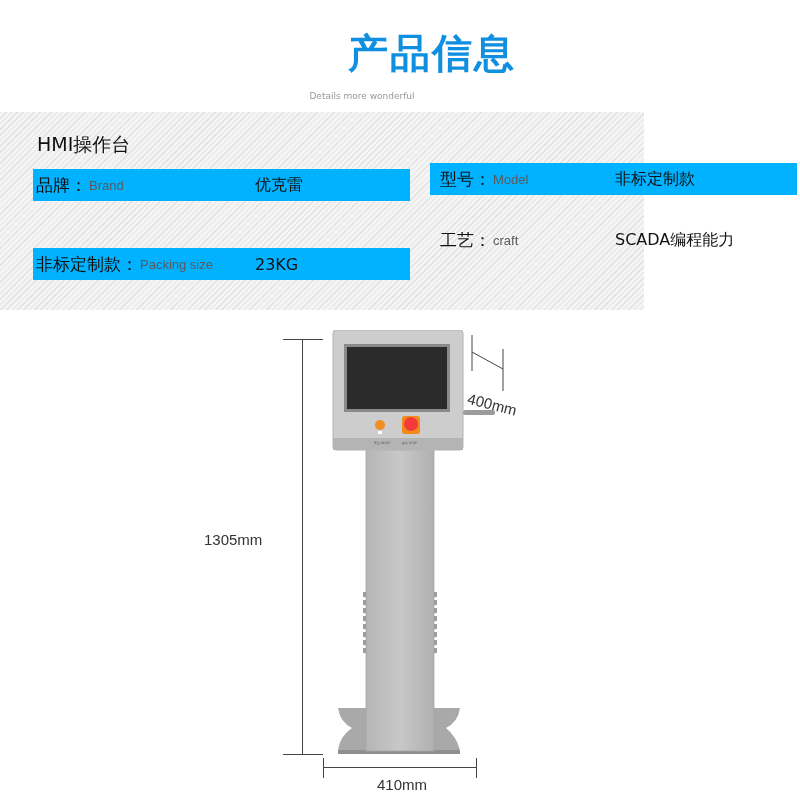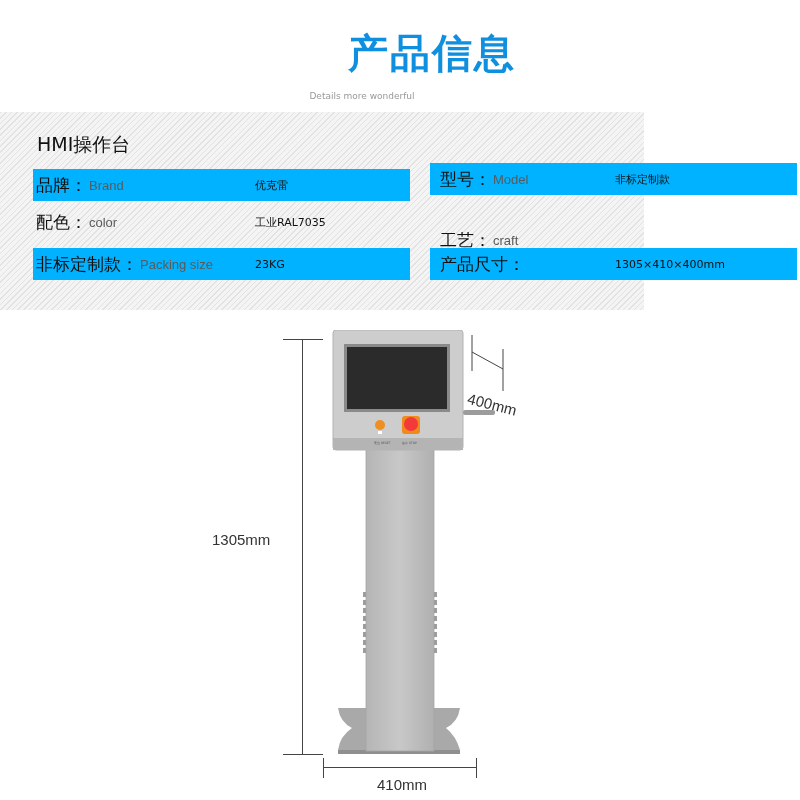--- a/index.html
+++ b/index.html
@@ -24,21 +24,21 @@
     }
     .spec .product-name {
       position: absolute; left: 37px; top: 20px; font-size: 19px; color: #111;
     }
     .row {
       position: absolute; height: 32px; display: flex; align-items: center;
     }
     .row.blue { background: #00b2ff; }
     .row .label { font-size: 17px; color: #111; white-space: nowrap; }
     .row .label-en { font-size: 13px; color: #5a5a5a; margin-left: 2px; white-space: nowrap; font-family: "Liberation Sans", sans-serif; }
-    .row .value { position: absolute; font-size: 11px; color: #111; white-space: nowrap; }
+    .row .value { position: absolute; font-size: 16px; color: #111; white-space: nowrap; }
     .left-col { left: 33px; width: 377px; padding-left: 3px; box-sizing: border-box; }
     .right-col { left: 430px; width: 367px; padding-left: 10px; box-sizing: border-box; }
     .left-col .value { left: 222px; }
     .right-col .value { left: 185px; }
 
     .diagram { position: absolute; left: 0; top: 310px; width: 800px; height: 490px; }
     .dim-text { position: absolute; font-size: 15px; color: #333; font-family: "Liberation Sans", sans-serif; }
     .line { position: absolute; background: #444; }
   </style>
 </head>
@@ -56,48 +56,39 @@
     <span class="label">品牌：</span>
     <span class="label-en">Brand</span>
     <span class="value">优克雷</span>
   </div>
   <div class="row blue right-col" style="top:51px;">
     <span class="label">型号：</span>
     <span class="label-en">Model</span>
     <span class="value">非标定制款</span>
   </div>
 
-  <div class="row left-col" style="top:94px;">
-    <span class="label">配色：</span>
-    <span class="label-en">color</span>
-    <span class="value">工业RAL7035</span>
-  </div>
   <div class="row right-col" style="top:94px;margin-top:18px;">
     <span class="label">工艺：</span>
     <span class="label-en">craft</span>
+    <span class="value">SCADA编程能力</span>
   </div>
 
   <div class="row blue left-col" style="top:136px;">
     <span class="label">非标定制款：</span>
     <span class="label-en">Packing size</span>
     <span class="value">23KG</span>
-  </div>
-  <div class="row blue right-col" style="top:136px;">
-    <span class="label">产品尺寸：</span>
-    <span class="label-en"></span>
-    <span class="value">1305×410×400mm</span>
   </div>
 </div>
 
 <div class="diagram">
 
   <div class="line" style="left:283px; top:29px; width:40px; height:1px;"></div>
   <div class="line" style="left:302px; top:29px; width:1px; height:415px;"></div>
   <div class="line" style="left:283px; top:444px; width:40px; height:1px;"></div>
-  <div class="dim-text" style="left:212px; top:221px;">1305mm</div>
+  <div class="dim-text" style="left:204px; top:221px;">1305mm</div>
 
   <div class="line" style="left:323px; top:448px; width:1px; height:20px;"></div>
   <div class="line" style="left:323px; top:457px; width:154px; height:1px;"></div>
   <div class="line" style="left:476px; top:448px; width:1px; height:20px;"></div>
   <div class="dim-text" style="left:377px; top:466px;">410mm</div>
 
   <svg style="position:absolute; left:465px; top:25px;" width="50" height="60">
     <line x1="7" y1="0" x2="7" y2="36" stroke="#444" stroke-width="1"></line>
     <line x1="38" y1="14" x2="38" y2="56" stroke="#444" stroke-width="1"></line>
     <line x1="7" y1="17" x2="38" y2="34" stroke="#444" stroke-width="1"></line>

